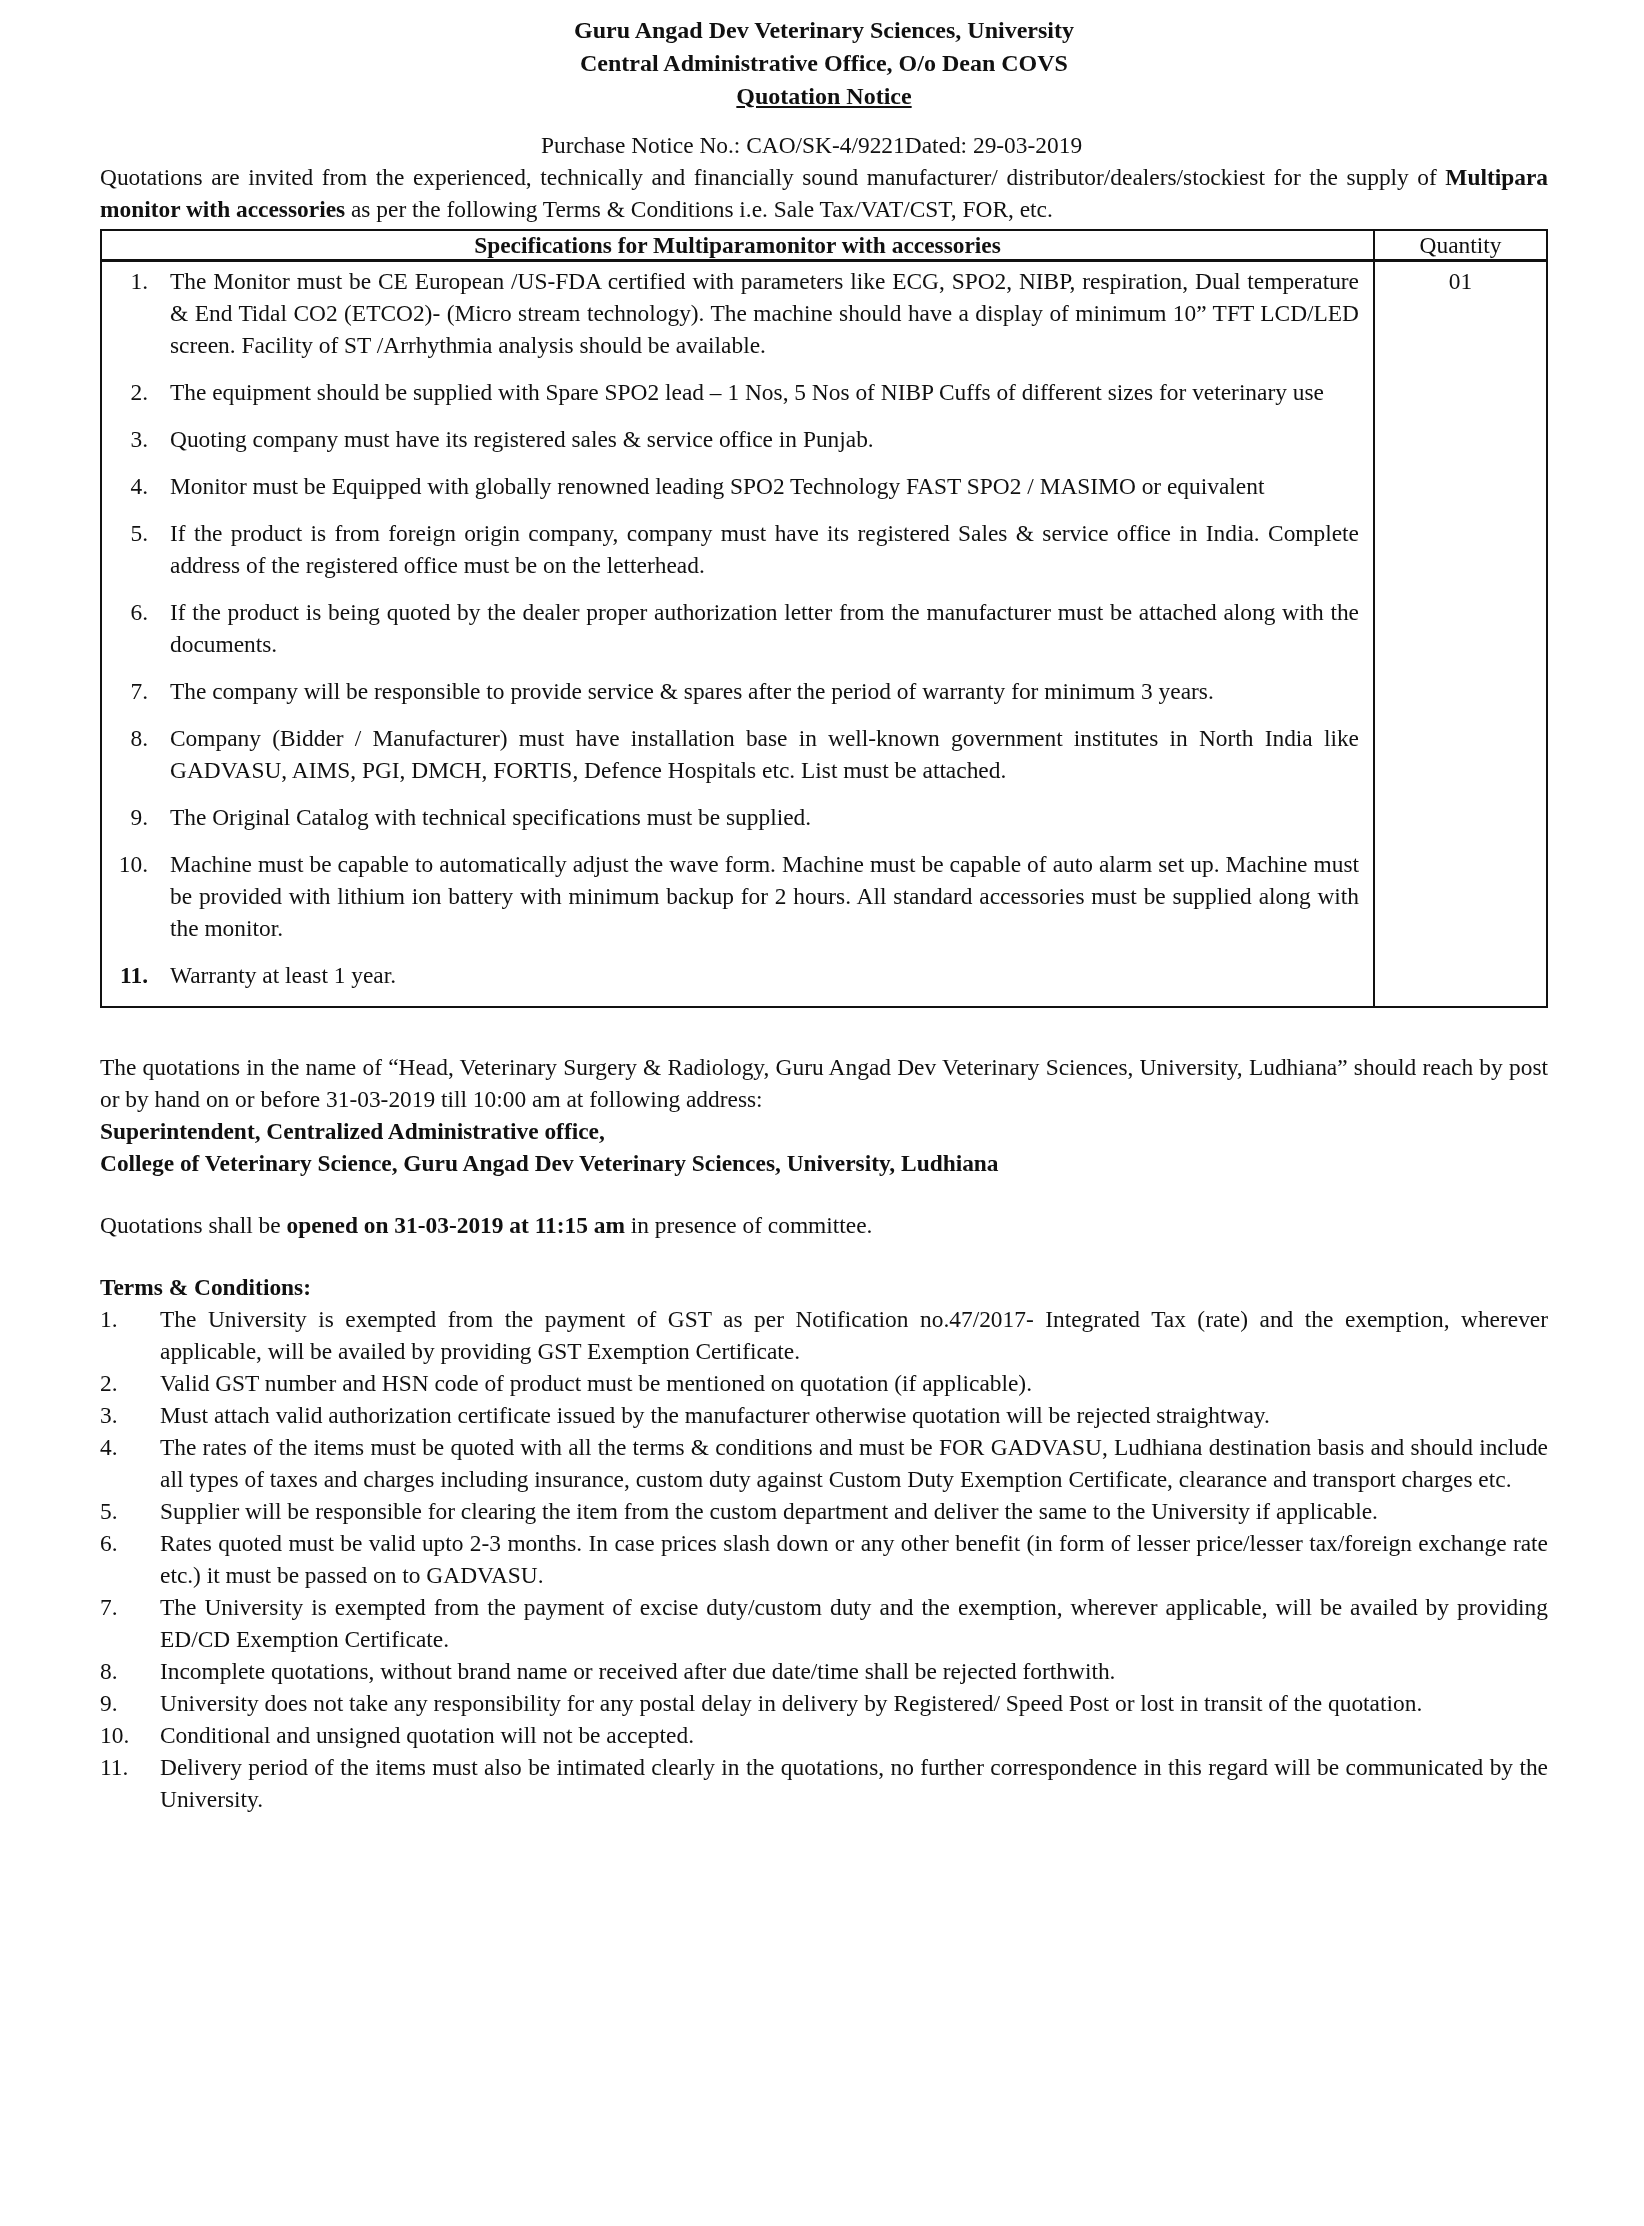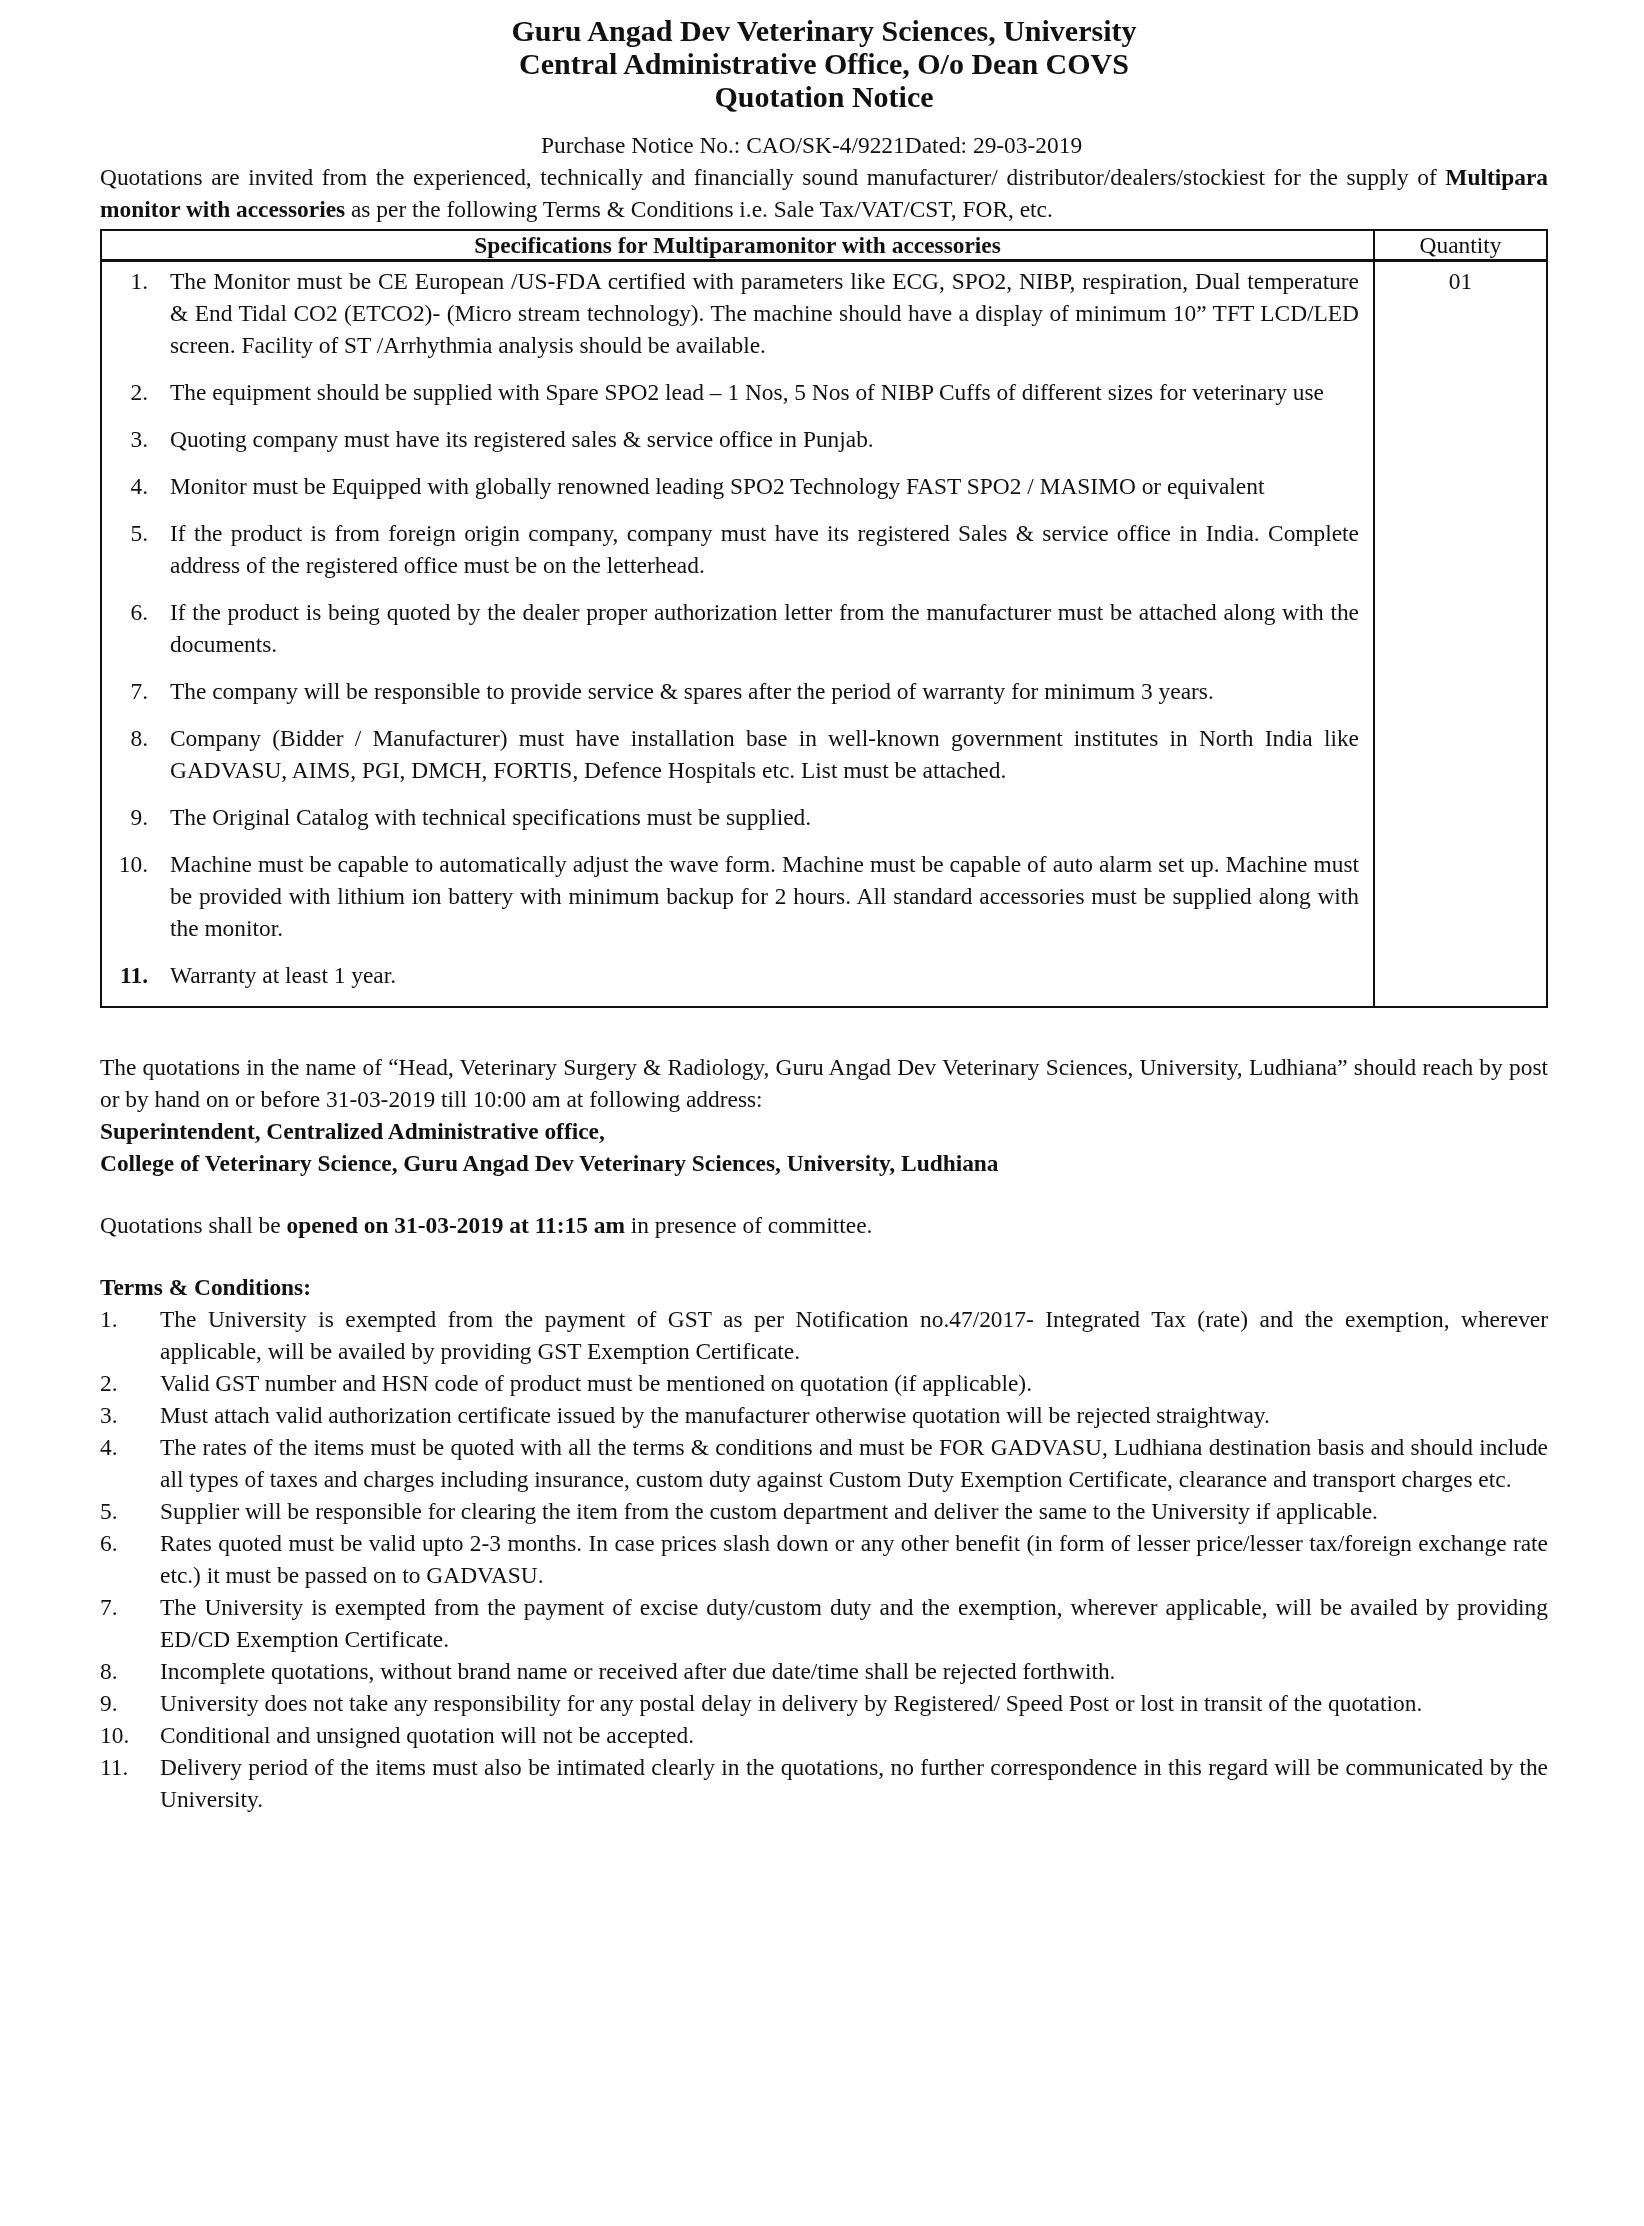--- a/index.html
+++ b/index.html
@@ -1,19 +1,19 @@
 <!DOCTYPE html>
 <html><head>
 <meta charset="utf-8">
 <style>
   html, body { margin:0; padding:0; background:#fff; }
   body { width:1645px; height:2227px; position:relative; font-family:"Liberation Serif", serif; color:#111; font-size:23.4px; line-height:32px; }
   .page { position:absolute; left:100px; top:14px; width:1448px; }
-  .hdr { text-align:center; font-weight:bold; font-size:30px; line-height:33px; }
-  .hdr.u span { }
+  .hdr { text-align:center; font-weight:bold; font-size:24px; line-height:33px; }
+  .hdr.u span { text-decoration:underline; }
   .row2 { display:flex; justify-content:center; margin-top:16px; padding-right:25px; }
   .just { text-align:justify; }
   table.spec { width:100%; border-collapse:collapse; margin-top:4px; }
   table.spec td, table.spec th { border:2px solid #111; vertical-align:top; padding:0; }
   table.spec th { font-weight:bold; text-align:center; line-height:28px; border-bottom-width:3px; font-weight:bold; }
   table.spec th.q { font-weight:normal; width:171px; }
   table.spec td.q { text-align:center; padding-top:3px; }
   .item { display:flex; margin:0 0 15px 0; }
   .item:first-child { margin-top:3px; }
   .item .n { width:68px; flex:none; text-align:right; padding-right:22px; box-sizing:border-box; }

